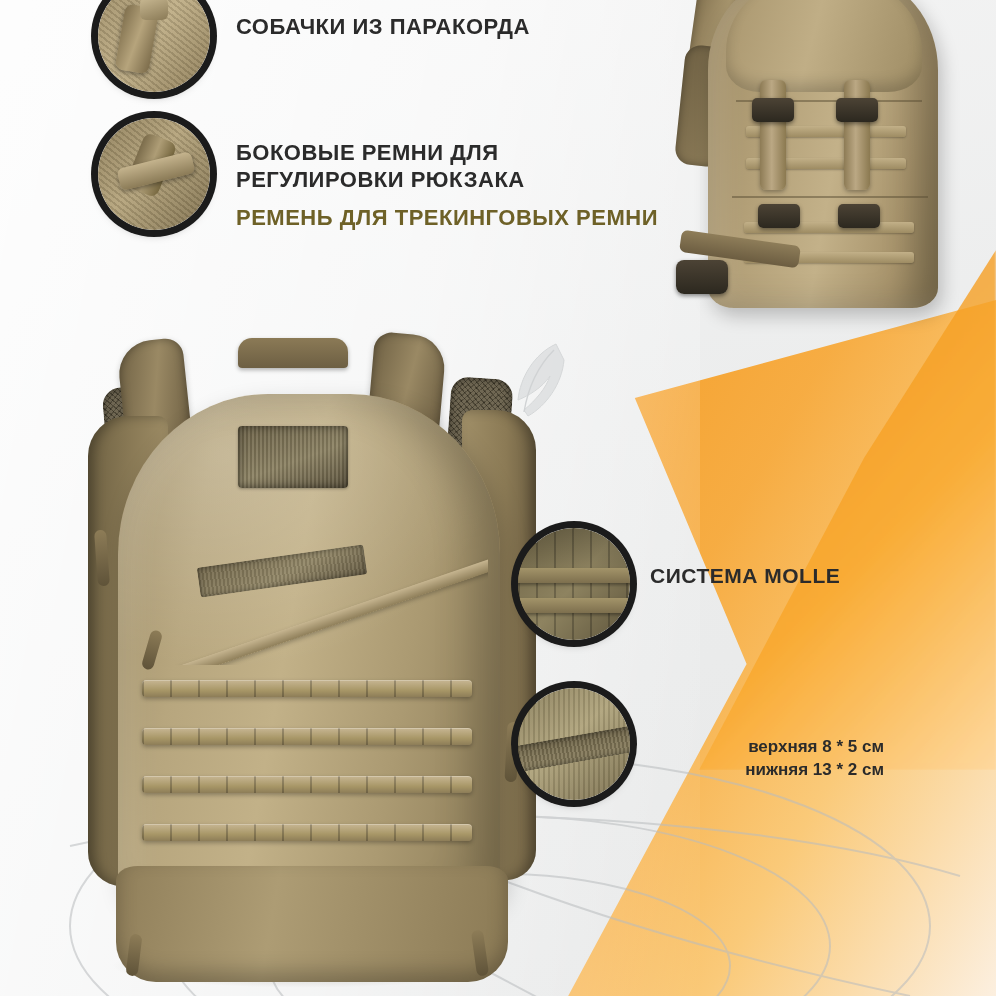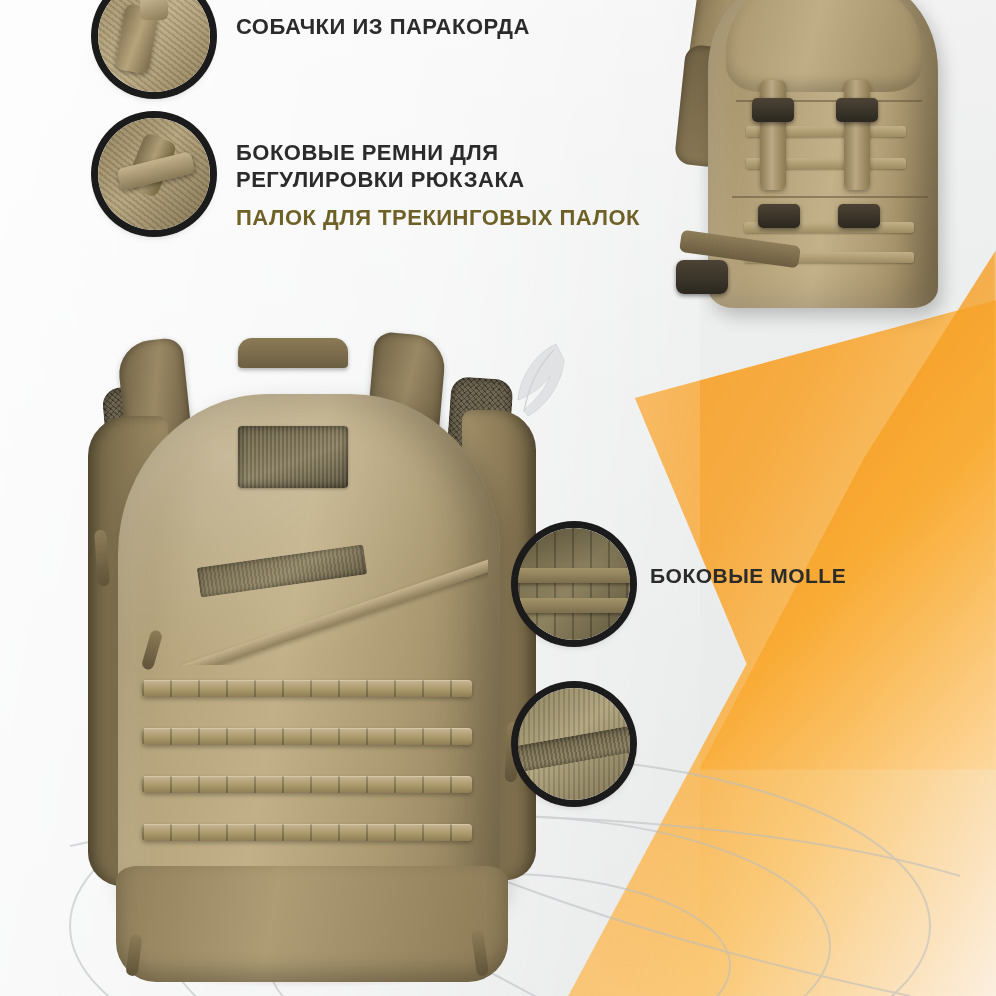--- a/index.html
+++ b/index.html
@@ -543,19 +543,21 @@
     <div class="inner">
       <div class="pad"></div>
     </div>
   </div>
 
   <div class="label lbl-sidestraps">БОКОВЫЕ РЕМНИ ДЛЯ
 РЕГУЛИРОВКИ РЮКЗАКА</div>
 
   <div class="label lbl-paracord">СОБАЧКИ ИЗ ПАРАКОРДА</div>
 
-  <div class="label lbl-trekking">ПАЛОК ДЛЯ ТРЕКИНГОВЫХ ПАЛОК</div>
-
-  <div class="label lbl-molle">БОКОВЫЕ MOLLE</div>
-
-
+  <div class="label lbl-trekking">РЕМЕНЬ ДЛЯ ТРЕКИНГОВЫХ РЕМНИ</div>
+
+  <div class="label lbl-molle">СИСТЕМА MOLLE</div>
+
+
+  <div class="sub sub-velcro">верхняя 8 * 5 см
+нижняя 13 * 2 см</div>
 
 </div>
 
 </body></html>

